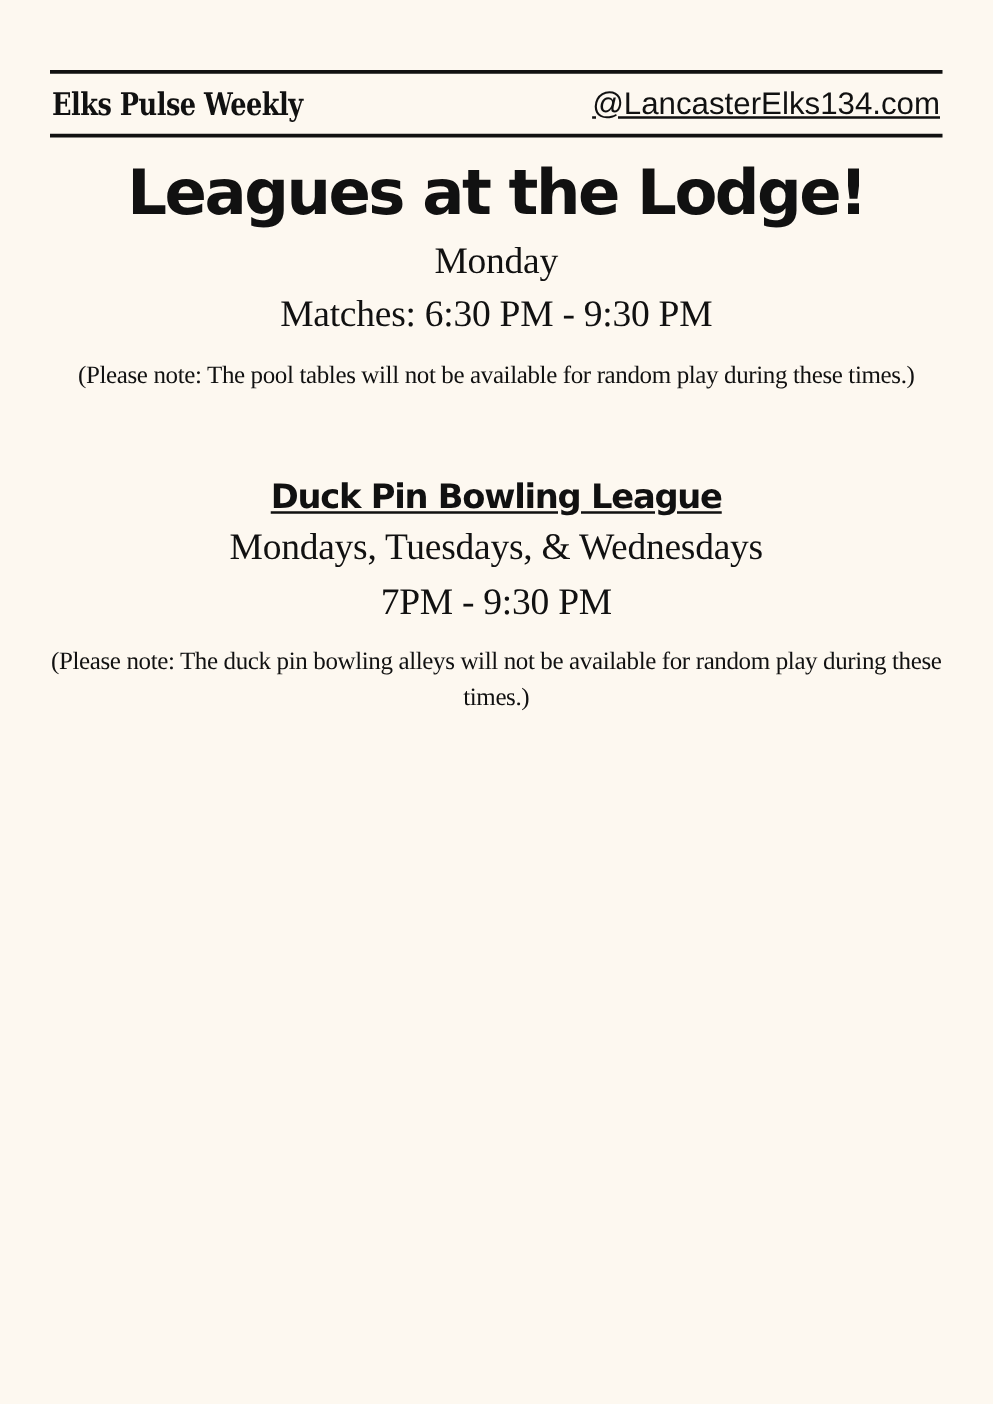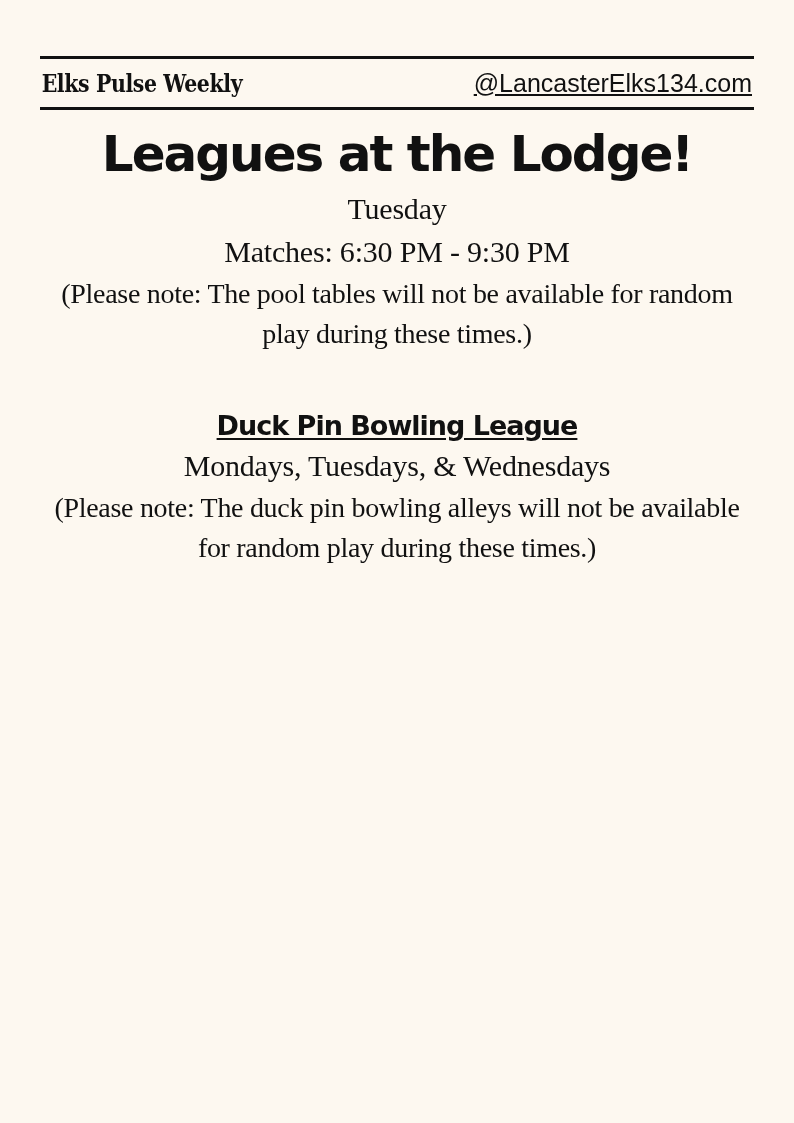--- a/index.html
+++ b/index.html
@@ -79,23 +79,23 @@
 
   .line {
     font-family: "Liberation Serif", serif;
     font-size: 30px;
     line-height: 1.45;
     margin: 0;
     letter-spacing: -0.2px;
   }
   .note {
     font-family: "Liberation Serif", serif;
-    font-size: 28px;
+    font-size: 20px;
     line-height: 1.45;
-    margin: 0 auto;
+    margin: 12px auto;
     letter-spacing: -0.3px;
     max-width: 720px;
   }
   .spacer {
     height: 56px;
   }
   .section-1 .lines { margin-top: 6px; }
   .section-2 .lines { margin-top: 4px; }
 </style>
 </head>
@@ -105,29 +105,30 @@
 
   <div class="masthead">
     <div class="masthead-title">Elks Pulse Weekly</div>
     <div class="masthead-handle">@LancasterElks134.com</div>
   </div>
 
   <div class="headline">Leagues at the Lodge!</div>
 
   <div class="section section-1">
     <div class="lines">
-      <p class="line">Tuesday</p>
+      <p class="line">Monday</p>
       <p class="line">Matches: 6:30 PM - 9:30 PM</p>
       <p class="note">(Please note: The pool tables will not be available for random play during these times.)</p>
     </div>
   </div>
 
   <div class="spacer"></div>
 
   <div class="section section-2">
     <div class="section-title">Duck Pin Bowling League</div>
     <div class="lines">
       <p class="line">Mondays, Tuesdays, &amp; Wednesdays</p>
+      <p class="line">7PM - 9:30 PM</p>
       <p class="note">(Please note: The duck pin bowling alleys will not be available for random play during these times.)</p>
     </div>
   </div>
 
 </div>
 
 </body></html>

